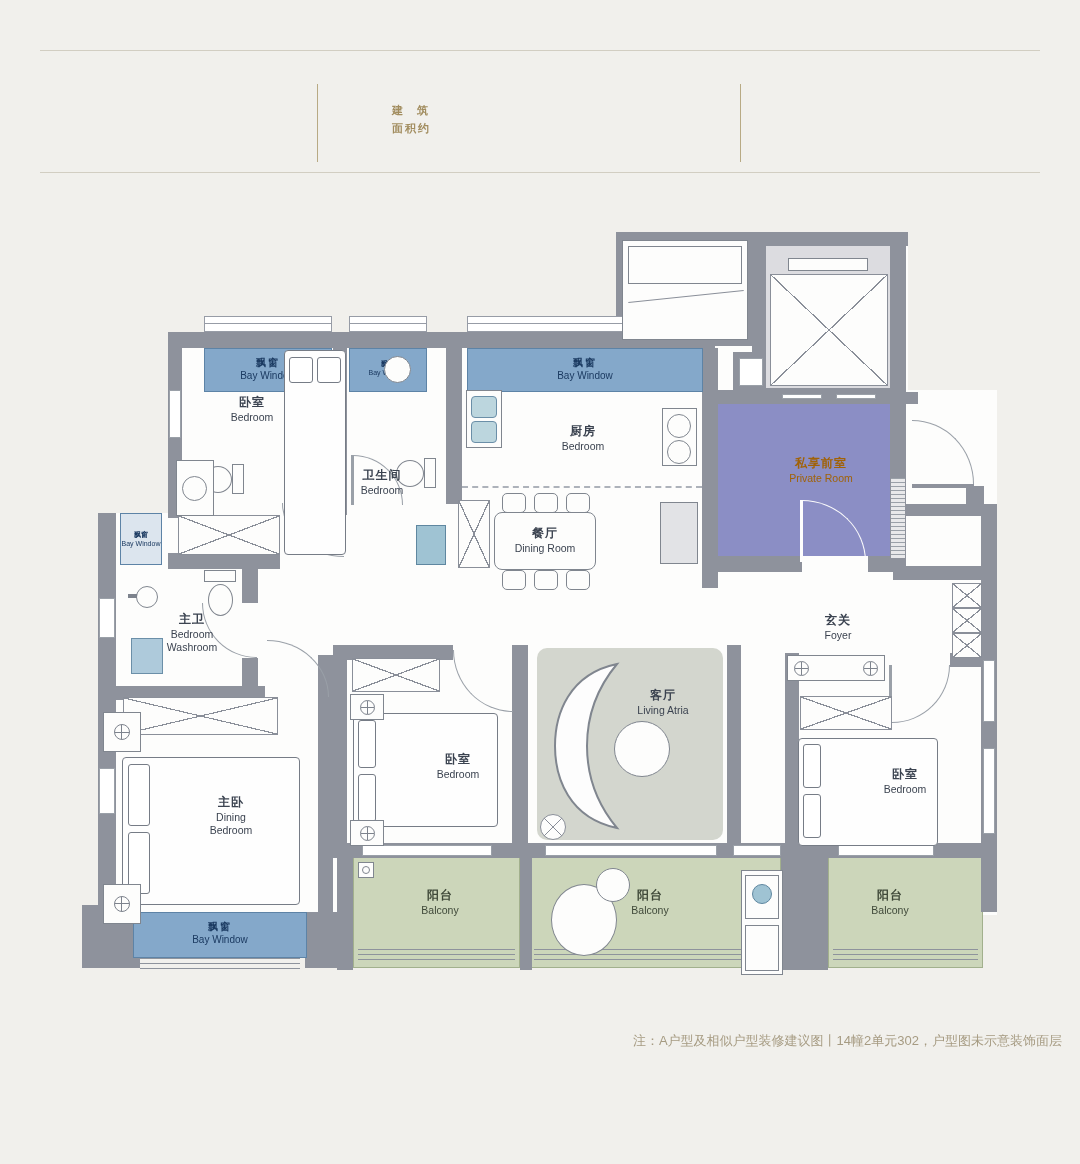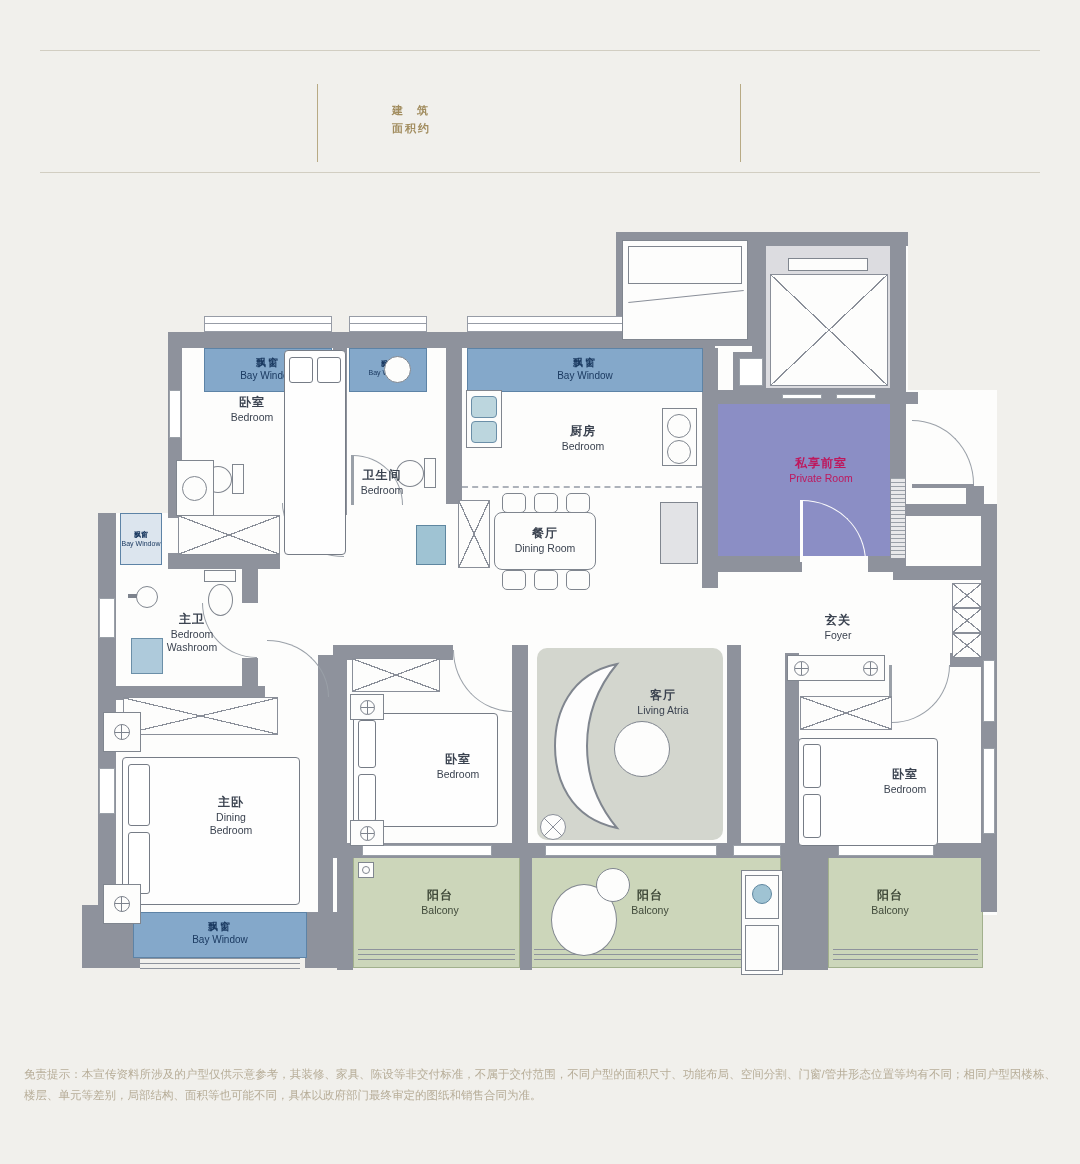--- a/index.html
+++ b/index.html
@@ -16,21 +16,21 @@
        color:#1b3a61;text-align:center}
   .bay .zh{font-size:10px;font-weight:bold;letter-spacing:2px}
   .bay .en{font-size:10px}
   .bay.sm .zh,.bay.sm .en{font-size:7px;letter-spacing:0}
   .balc{position:absolute;background:#ccd6ba;border:1px solid #a2b08d;box-sizing:border-box}
   .rail{position:absolute;background:repeating-linear-gradient(to bottom,#8e939c 0 1px,transparent 1px 5px)}
   .rlabel{position:absolute;text-align:center;color:#3b4350;line-height:1.3}
   .rlabel .zh{font-size:12px;font-weight:bold;letter-spacing:1px}
   .rlabel .en{font-size:10.5px}
   .rlabel.green{color:#3e4838}
-  .rlabel.navy{color:#be185d}
+  .rlabel.navy{color:#a16207}
   .xdiag{position:absolute;background-color:#fdfdfc;border:1px solid #8a8f99;box-sizing:border-box;
     background-image:linear-gradient(to top right,transparent calc(50% - .6px),#8a8f99 calc(50% - .6px),#8a8f99 calc(50% + .6px),transparent calc(50% + .6px)),
                      linear-gradient(to bottom right,transparent calc(50% - .6px),#8a8f99 calc(50% - .6px),#8a8f99 calc(50% + .6px),transparent calc(50% + .6px))}
   .arc{position:absolute;border:0 solid #9aa0a8;box-sizing:border-box}
   .arc-tr{border-top-width:1.4px;border-right-width:1.4px;border-top-right-radius:100%}
   .arc-br{border-bottom-width:1.4px;border-right-width:1.4px;border-bottom-right-radius:100%}
   .arc-bl{border-bottom-width:1.4px;border-left-width:1.4px;border-bottom-left-radius:100%}
   .arc-w{border-color:#fdfdfd}
   .bed{position:absolute;background:#fefefe;border:1.5px solid #767c86;border-radius:4px;box-sizing:border-box}
   .pillow{position:absolute;background:#fff;border:1px solid #767c86;border-radius:3px;box-sizing:border-box}
@@ -341,14 +341,14 @@
     <div class="rlabel green" style="left:610px;top:888px;width:80px">
       <div class="zh">阳台</div>
       <div class="en">Balcony</div>
       </div>
     <div class="rlabel green" style="left:850px;top:888px;width:80px">
       <div class="zh">阳台</div>
       <div class="en">Balcony</div>
       </div>
   </div>
 
-  <div class="disclaimer">免责提示：本宣传资料所涉及的户型仅供示意参考，其装修、家具、陈设等非交付标准，不属于交付范围，不同户型的面积尺寸、功能布局、空间分割、门窗/管井形态位置等均有不同；相同户型因楼栋、楼层、单元等差别，局部结构、面积等也可能不同，具体以政府部门最终审定的图纸和销售合同为准。</div>
+  <div class="note">注：A户型及相似户型装修建议图丨14幢2单元302，户型图未示意装饰面层</div>
 </div>
 
 </body></html>

